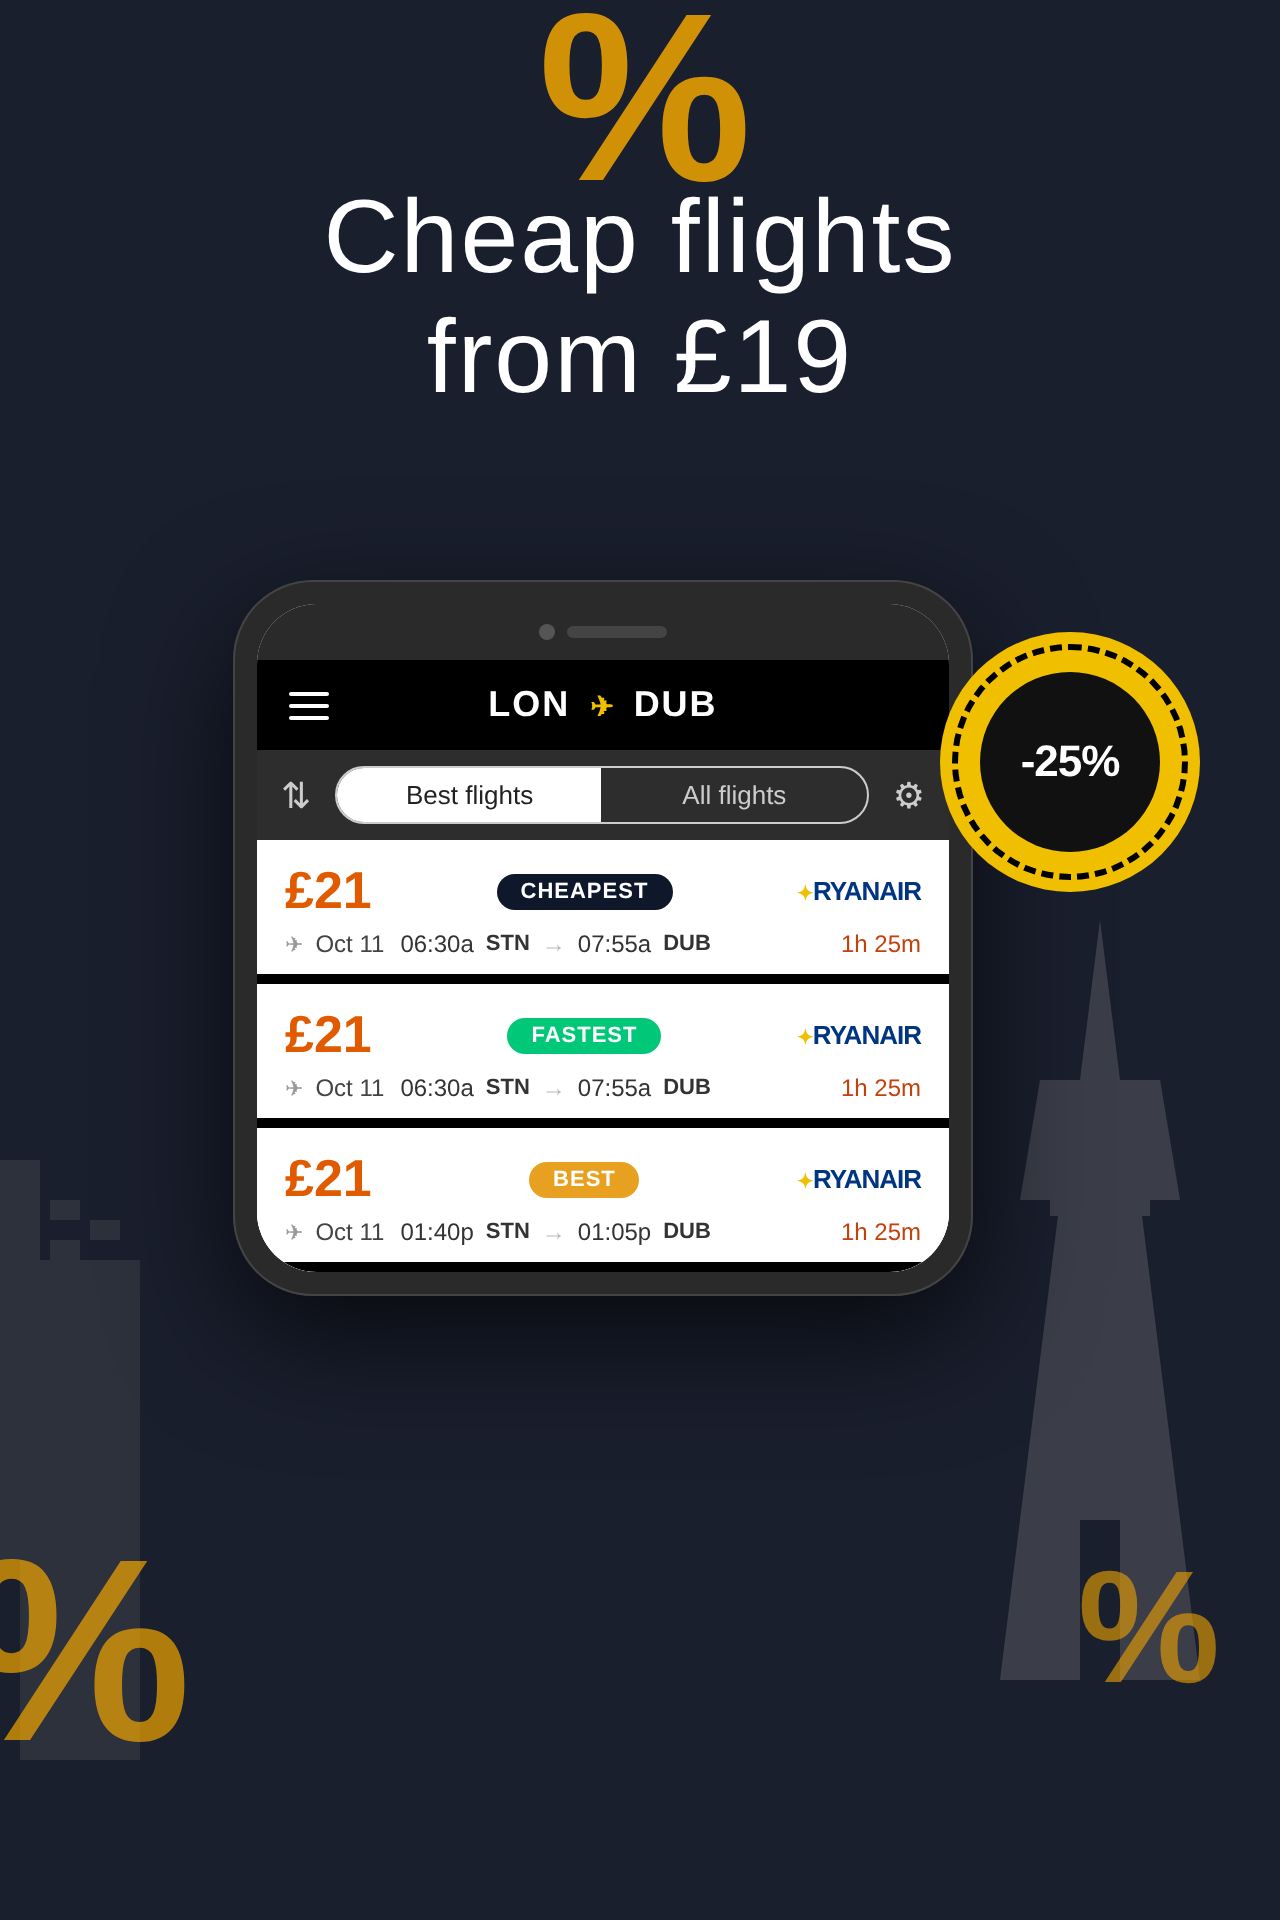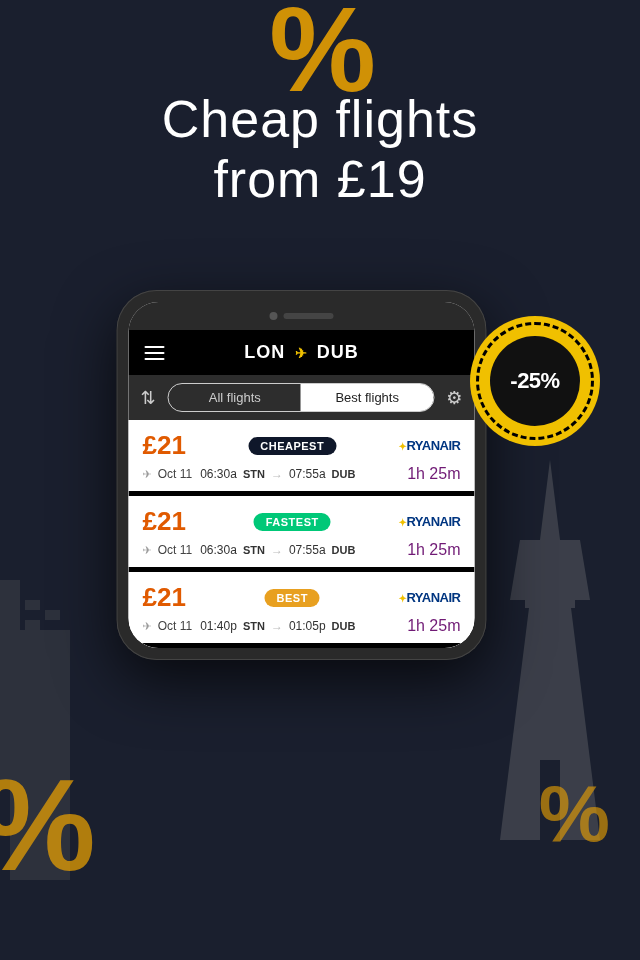--- a/index.html
+++ b/index.html
@@ -344,22 +344,22 @@
     }
 
     .airport-code {
       font-weight: 600;
       color: #333;
       font-size: 11px;
     }
 
     .flight-duration {
       margin-left: auto;
-      color: #701a75;
-      font-size: 16px;
+      color: #c2410c;
+      font-size: 12px;
     }
 
     .time-text {
       color: #333;
       font-weight: 500;
     }
   </style>
 </head>
 <body>
 
@@ -416,22 +416,22 @@
         <span class="route-text">
           <span>LON</span>
           <span class="plane-icon-small"> ✈ </span>
           <span>DUB</span>
         </span>
       </div>
 
       <div class="tabs-bar">
         <span class="sort-icon">⇅</span>
         <div class="tabs-group">
+          <button class="tab-btn active">Best flights</button>
           <button class="tab-btn inactive">All flights</button>
-          <button class="tab-btn active">Best flights</button>
         </div>
         <span class="filter-icon">⚙</span>
       </div>
 
       <div class="flights-list" id="flights-container">
       <div class="flight-card">
     <div class="flight-top">
       <span class="flight-price">£21</span>
       <span class="flight-badge badge-cheapest">CHEAPEST</span>
       <span class="airline-logo">

